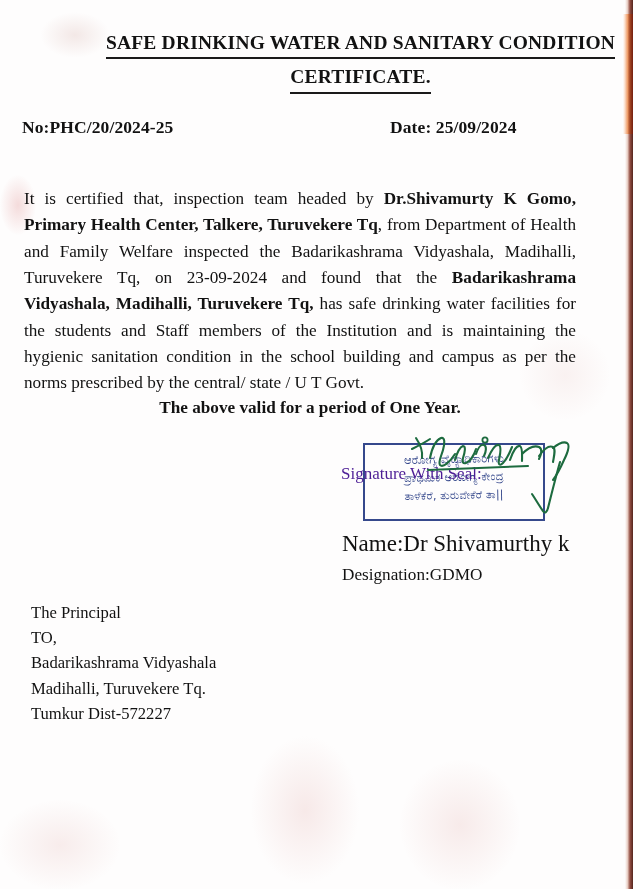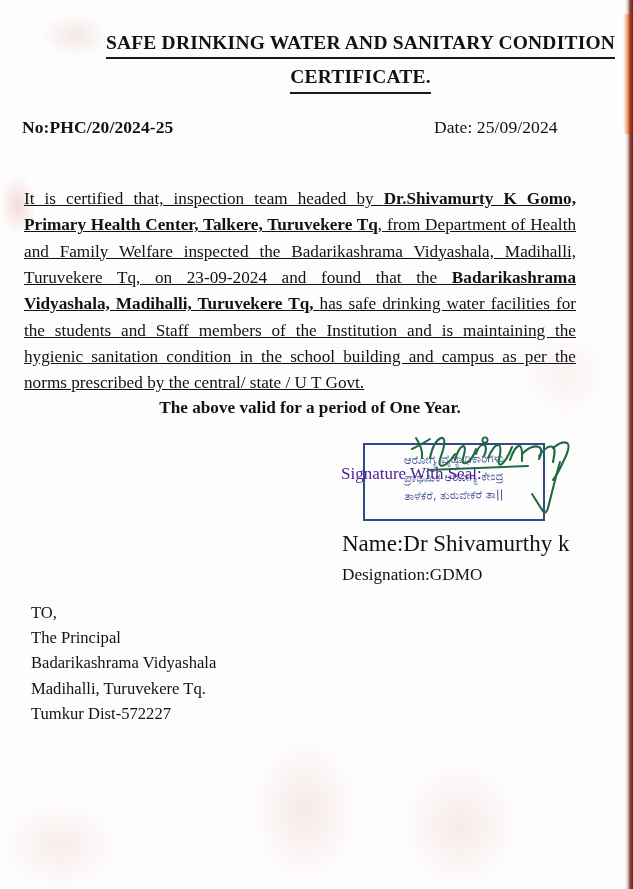--- a/index.html
+++ b/index.html
@@ -99,37 +99,35 @@
     top: 117px;
     left: 22px;
     font-weight: bold;
     font-size: 17.5px;
     letter-spacing: 0.1px;
   }
   .date-line {
     position: absolute;
     top: 117px;
     left: 390px;
-    font-weight: normal;
+    font-weight: bold;
     font-size: 17.5px;
     letter-spacing: 0.1px;
-    margin-left: 44px;
   }
 
   
   .body-para {
     position: absolute;
     top: 186px;
     left: 24px;
     width: 552px;
     font-size: 17.2px;
     line-height: 1.53;
     text-align: justify;
     text-justify: inter-word;
-    text-decoration: underline;
   }
   .body-para b { font-weight: bold; }
 
   .validity {
     position: absolute;
     top: 398px;
     left: 0;
     width: 596px;
     text-align: center;
     font-weight: bold;
@@ -256,22 +254,22 @@
       <path d="M143 24 C 148 20, 153 17, 157 19 C 160 21, 158 28, 154 36 C 150 45, 146 52, 143 56"></path>
       <path d="M18 46 L 118 42"></path>
       <path d="M150 38 C 146 52, 142 68, 138 84 C 137 88, 135 90, 133 87 C 130 83, 126 76, 122 70"></path>
     </g>
   </svg>
 
   <div class="name-line">Name:Dr Shivamurthy k</div>
   <div class="designation-line">Designation:GDMO</div>
 
   <div class="addressee">
+    <div>The Principal</div>
     <div>TO,</div>
-    <div>The Principal</div>
     <div>Badarikashrama Vidyashala</div>
     <div>Madihalli, Turuvekere Tq.</div>
     <div>Tumkur Dist-572227</div>
   </div>
 
   <div class="scan-edge-right"></div>
   <div class="scan-edge-right-top"></div>
 </div>
 
 </body></html>

